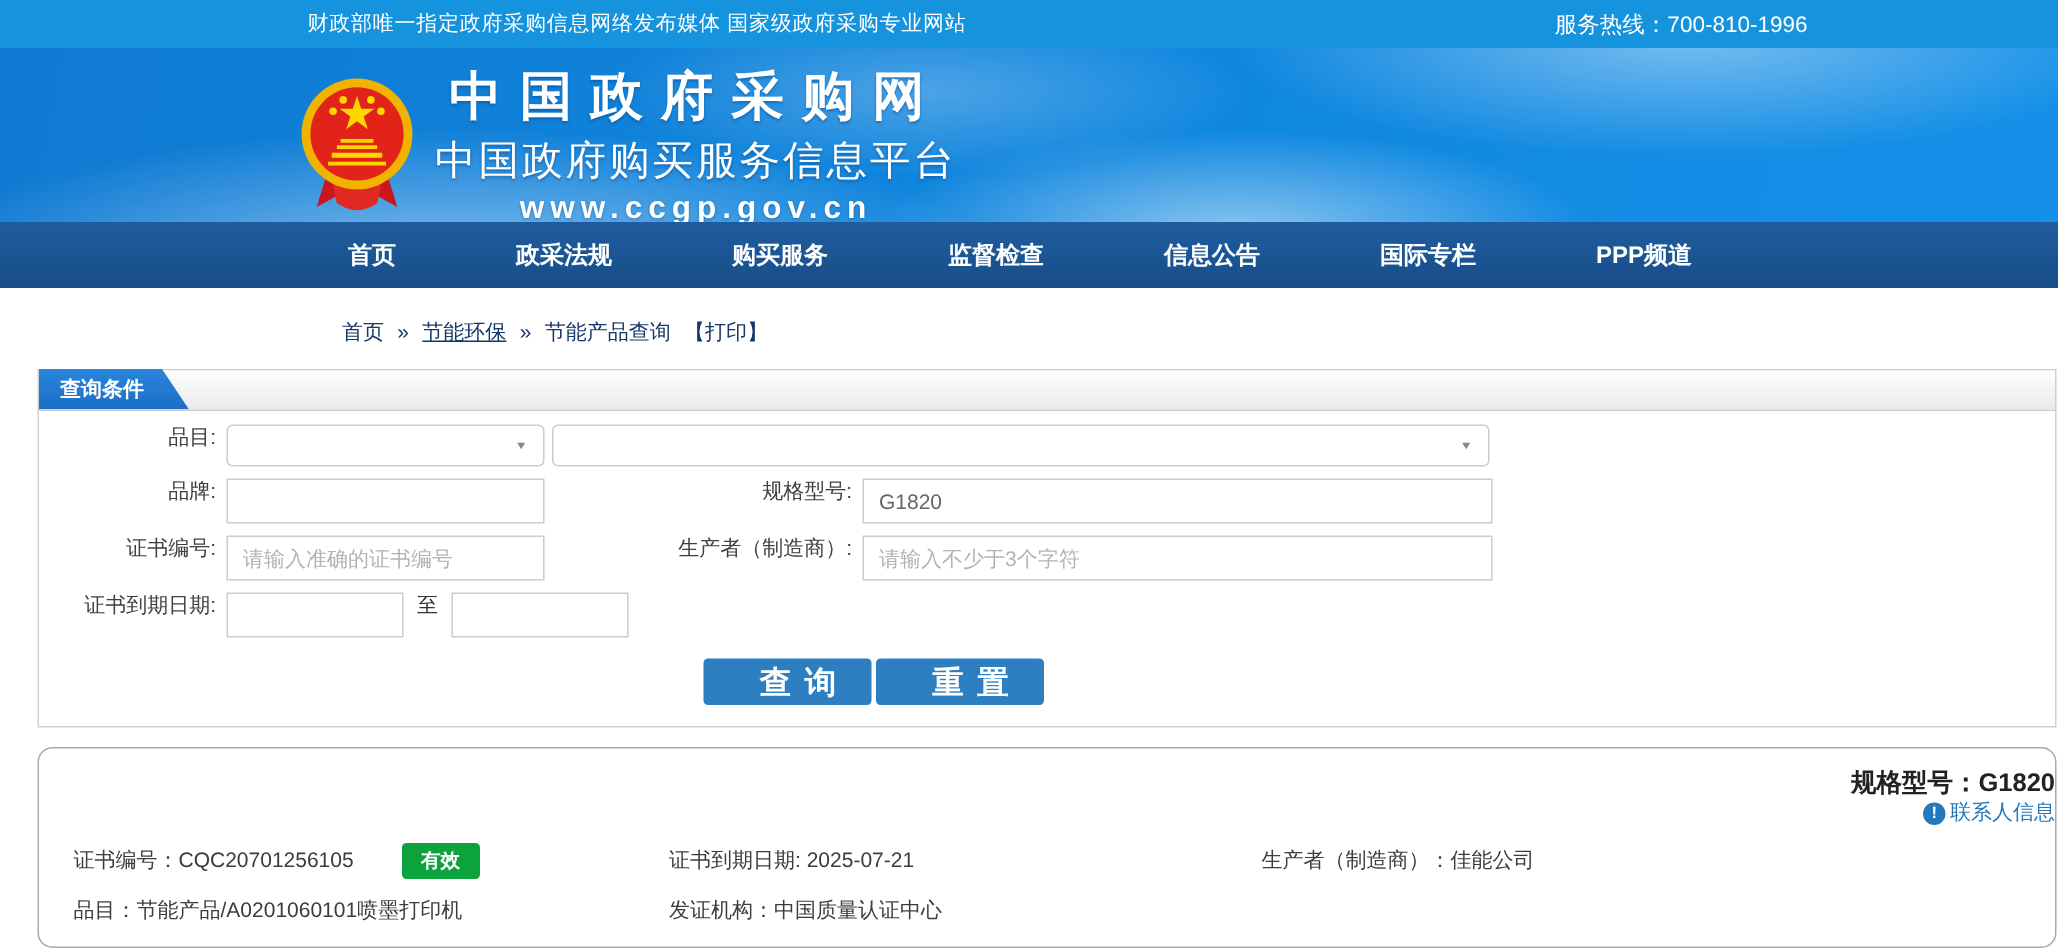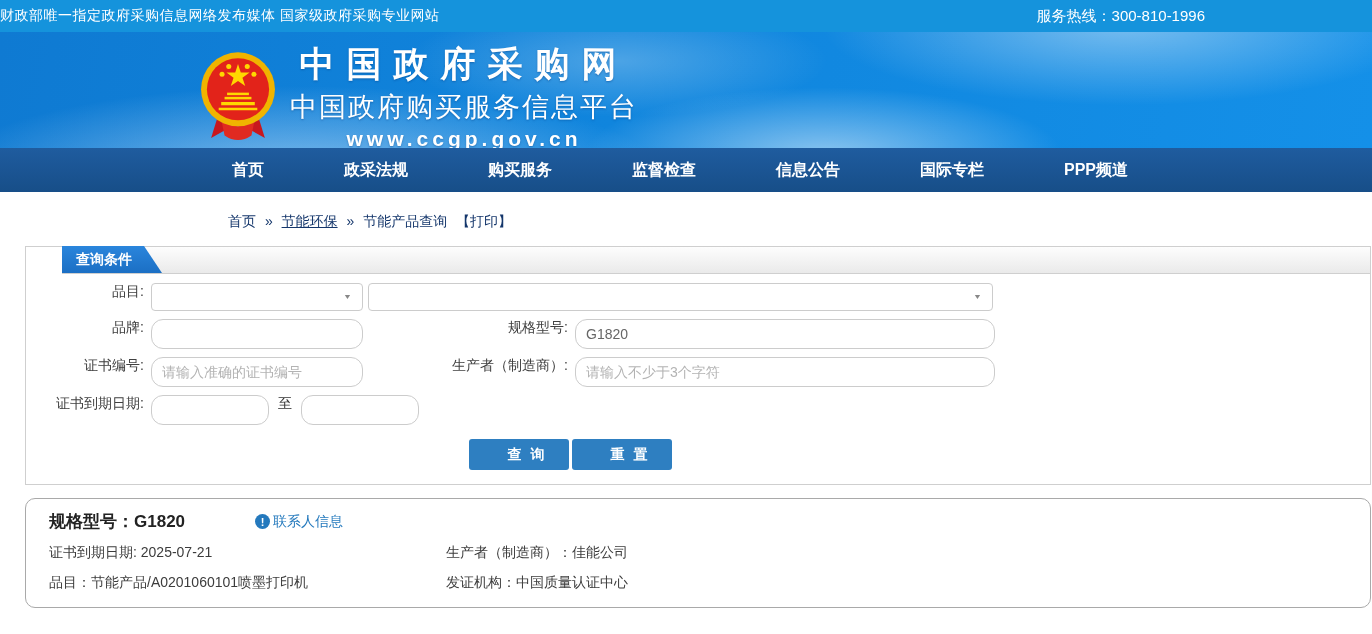--- a/index.html
+++ b/index.html
@@ -7,21 +7,21 @@
     width:1372px; height:634px; overflow:hidden;
     font-family:"Liberation Sans","DejaVu Sans",sans-serif;
     background:#fff;
   }
   
   .topbar {
     height:32px; background:#1593dc; color:#fff;
     display:flex; align-items:center; font-size:14px;
     position:relative;
   }
-  .topbar .slogan { letter-spacing:.5px;text-align:right; }
+  .topbar .slogan { margin-left:205px; letter-spacing:.5px;text-align:right; }
   .topbar .hotline { position:absolute; right:167px; font-size:15px; }
   
   .header {
     height:116px; position:relative; overflow:hidden;
     background:
       radial-gradient(ellipse 340px 95px at 60% 105%, rgba(255,255,255,.50), transparent 70%),
       radial-gradient(ellipse 420px 110px at 82% -5%, rgba(255,255,255,.42), transparent 72%),
       radial-gradient(ellipse 520px 130px at 22% 125%, rgba(230,242,255,.55), transparent 70%),
       radial-gradient(ellipse 300px 80px at 45% 25%, rgba(255,255,255,.25), transparent 70%),
       linear-gradient(100deg,#0f7ad2 0%, #1085dd 45%, #1490e8 100%);
@@ -51,21 +51,21 @@
   .breadcrumb {
     margin:21px 0 15px 228px; font-size:14px; color:#14366b;
   }
   .breadcrumb span { margin-right:5px; }
   .crumb-link { cursor:pointer; }
   .crumb-underline { text-decoration:underline; cursor:pointer; }
   
   .panel { margin:0 1px 0 25px; border:1px solid #cfcfcf; background:#fff; }
   .strip {
     height:27px; background:linear-gradient(#fdfdfd,#eaeaea);
-    border-bottom:1px solid #cfcfcf; position:relative; display:flex; align-items:flex-end;margin-left:36px;
+    border-bottom:1px solid #cfcfcf; position:relative; display:flex; align-items:flex-end;
   }
   .tab {
     height:27px; line-height:27px; padding:0 30px 0 14px; margin-top:-1px;
     background:linear-gradient(#2a85dc,#1b6fc4); color:#fff; font-size:14px; font-weight:bold;
     clip-path:polygon(0 0, calc(100% - 18px) 0, 100% 100%, 0 100%);
   }
   .hint { margin-left:14px; color:#e60000; font-size:14px; }
   
   .form { padding:9px 0 8px 0; }
   .frow { display:flex; margin-bottom:8px; }
@@ -74,39 +74,39 @@
   .sel {
     width:212px; height:28px; border:1px solid #ccc; border-radius:4px;
     background:#fff; position:relative; cursor:pointer;
   }
   .sel.wide { width:625px; margin-left:5px; }
   .caret {
     position:absolute; right:10px; top:50%; transform:translateY(-50%) scaleY(.8);
     font-size:9px; color:#888; pointer-events:none;
   }
   .inp {
-    height:30px; border:1px solid #ccc; border-radius:12px; padding:0 10px;
+    height:30px; border:1px solid #ccc; border-radius:0; padding:0 10px;
     font-size:14px; color:#666; font-family:inherit; outline:none; background:#fff;
   }
   .inp::placeholder { color:#b3b3b3; }
   .w212 { width:212px; } .w420 { width:420px; } .w118 { width:118px; }
   .to { margin:0 9px; font-size:14px; color:#333; }
   .btnrow { margin:14px 0 6px 443px; display:flex; gap:3px; }
   .btn {
-    width:100px; height:31px; background:#2e7fc1; border:none; border-radius:3px;
-    color:#fff; font-size:14px; font-weight:bold; letter-spacing:9px; padding-left:23px;
+    width:112px; height:31px; background:#2e7fc1; border:none; border-radius:3px;
+    color:#fff; font-size:21px; font-weight:bold; letter-spacing:9px; padding-left:23px;
     cursor:pointer; font-family:inherit;
   }
   
   .list-wrap { margin-top:13px; }
   .card {
     margin:5px 1px 0 25px; border:1px solid #a9a9a9; border-radius:10px;
     padding:6px 0 9px 0; background:#fff;
   }
-  .card-title-row { display:flex; align-items:center; padding:5px 0 5px 23px; }
+  .card-title-row { display:flex; align-items:flex-end; padding:5px 0 5px 23px;flex-direction:column; }
   .model-title { font-size:17px; font-weight:bold; color:#222; cursor:pointer; }
   .contact { margin-left:70px; display:flex; align-items:center; color:#2479bd; font-size:14px; cursor:pointer; }
   .info-ic {
     width:15px; height:15px; border-radius:50%; background:#2479bd; color:#fff;
     font-size:11px; font-weight:bold; display:flex; align-items:center; justify-content:center;
     margin-right:3px; flex:none;
   }
   .card-grid {
     display:grid; grid-template-columns:397px 395px 1fr; align-items:center;
     padding:6px 0 6px 23px; font-size:14px; color:#3c3c3c;
@@ -114,21 +114,21 @@
   .badge {
     display:inline-block; background:#0ca33c; color:#fff; font-weight:bold;
     font-size:13px; border-radius:3px; padding:3px 13px; margin-left:28px;
   }
 </style>
 </head>
 <body>
 
 <div class="topbar">
   <div class="slogan">财政部唯一指定政府采购信息网络发布媒体 国家级政府采购专业网站</div>
-  <div class="hotline">服务热线：300-810-1996</div>
+  <div class="hotline">服务热线：700-810-1996</div>
 </div>
 
 <div class="header">
   <div class="logo">
     <svg class="emblem" viewBox="0 0 100 112">
       <path d="M26 80 L18 106 L36 96 Z" fill="#c8171e"></path>
       <path d="M74 80 L82 106 L64 96 Z" fill="#c8171e"></path>
       <path d="M30 84 Q50 100 70 84 L66 103 Q50 114 34 103 Z" fill="#e02a21"></path>
       <circle cx="50" cy="48" r="44" fill="#f0b400"></circle>
       <circle cx="50" cy="48" r="37" fill="#e2231a"></circle>
@@ -212,20 +212,24 @@
 
   <div class="card">
     <div class="card-title-row">
       <div class="model-title">规格型号：G1820</div>
       <div class="contact">
         <span class="info-ic">!</span>
         <span>联系人信息</span>
       </div>
     </div>
     <div class="card-grid">
+      <div>
+        <span>证书编号：CQC20701256105</span>
+        <span class="badge">有效</span>
+      </div>
       <div>证书到期日期: 2025-07-21</div>
       <div>生产者（制造商）：佳能公司</div>
     </div>
     <div class="card-grid">
       <div>品目：节能产品/A0201060101喷墨打印机</div>
       <div>发证机构：中国质量认证中心</div>
     </div>
   </div>
 
 </div>

